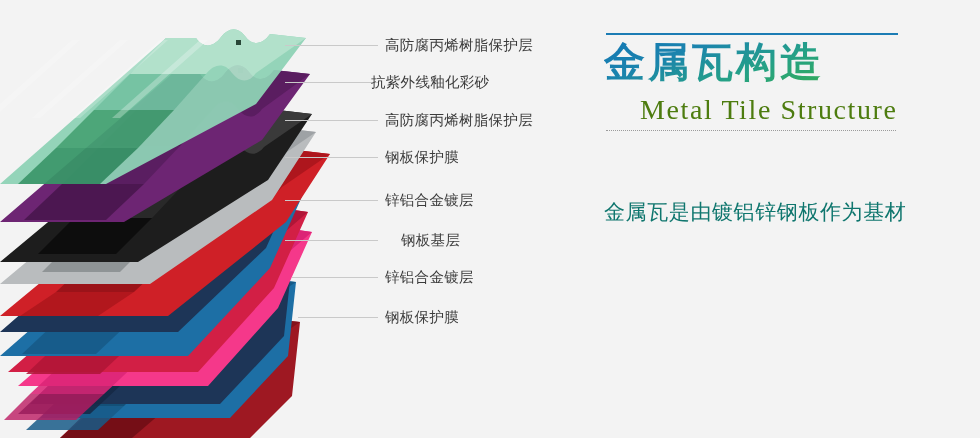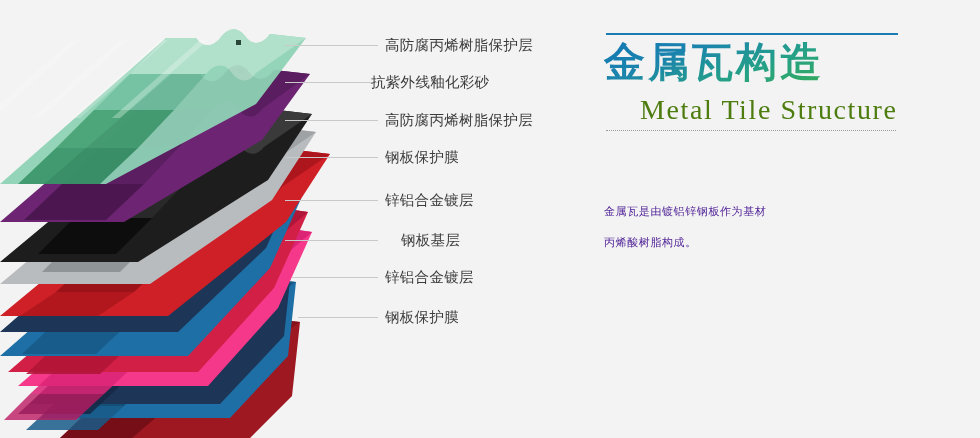--- a/index.html
+++ b/index.html
@@ -50,21 +50,21 @@
     font-family:"Liberation Serif",serif;
     font-size:28px;color:#4d7c0f;letter-spacing:1.6px;
     line-height:1;white-space:nowrap;margin-left:34px;
   }
   #titledots{
     position:absolute;left:2px;top:130px;width:290px;height:0;
     border-top:1.6px dotted #9b9b9b;
   }
   #bodytext{
     position:absolute;left:0px;top:196px;width:330px;
-    font-size:11px;color:#4c1d95;line-height:31px;
+    font-size:21px;color:#0f766e;line-height:31px;
     letter-spacing:.6px;
   }
   #bodytext div{white-space:nowrap;}
 </style>
 </head>
 <body>
 
 <div id="stage">
 
   <div id="tilestack">
@@ -212,17 +212,16 @@
   <div class="label" style="left:385px;top:270px;">锌铝合金镀层</div>
   <div class="label" style="left:385px;top:310px;">钢板保护膜</div>
 
   <div id="rightpanel">
     <div id="titlerule"></div>
     <div id="title-cn">金属瓦构造</div>
     <div id="title-en">Metal Tile Structure</div>
     <div id="titledots"></div>
     <div id="bodytext">
       <div>金属瓦是由镀铝锌钢板作为基材</div>
-      <div>丙烯酸树脂构成。</div>
     </div>
   </div>
 
 </div>
 
 </body></html>

